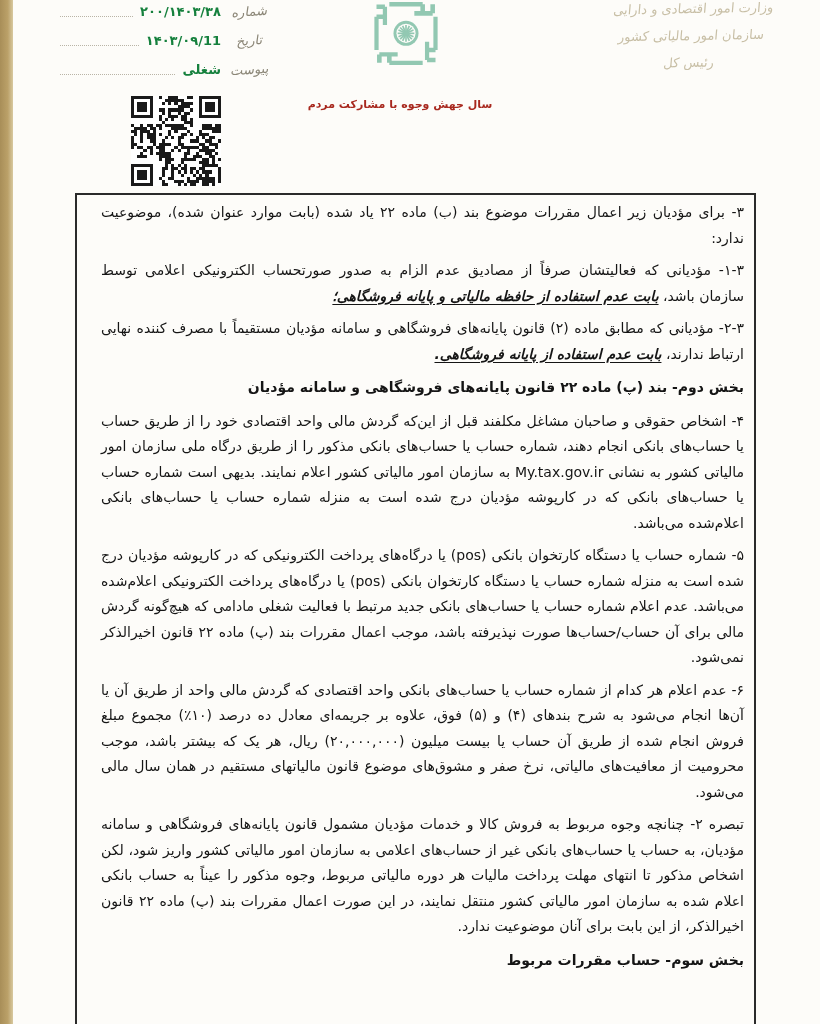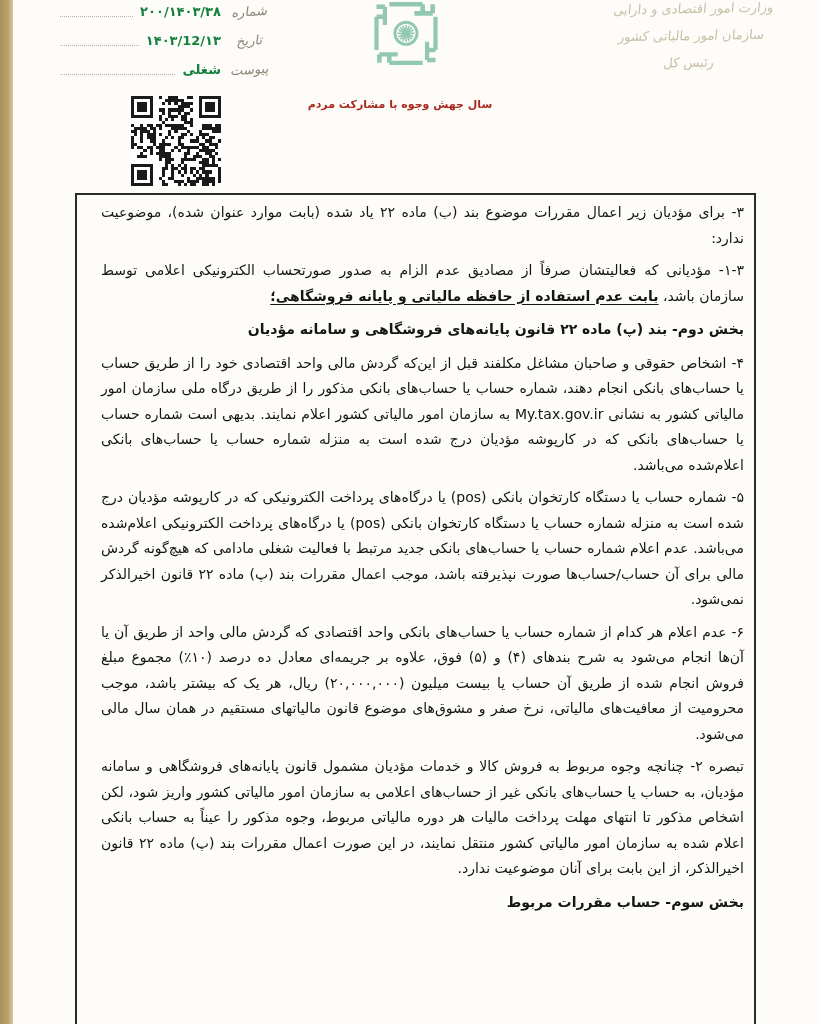--- a/index.html
+++ b/index.html
@@ -41,21 +41,21 @@
   
   .letter-box{
     position:absolute;left:75px;top:193px;width:681px;height:932px;
     border:2px solid #2b2b2b;box-sizing:border-box;
     padding:3px 10px 0 24px;direction:rtl;text-align:justify;
     font-size:14px;line-height:25.5px;overflow:hidden;
   }
   .para{margin:7px 0;}
   .para:first-child{margin-top:2px;}
   .heading{margin:8px 0;font-weight:bold;text-align:right;}
-  .emph{font-weight:bold;text-decoration:underline;text-underline-offset:3px;}
+  .emph{font-weight:bold;text-decoration:underline;text-underline-offset:3px;font-style:italic;}
 </style>
 </head>
 <body>
 
 <div class="canvas">
 
   <div class="edge-strip"></div>
 
   <div class="ministry">
     <div class="m-line">وزارت امور اقتصادی و دارایی</div>
@@ -98,21 +98,21 @@
   <div class="slogan">سال جهش وجوه با مشارکت مردم</div>
 
   <div class="meta">
     <div class="meta-row">
       <span class="meta-label">شماره</span>
       <span class="meta-value">۲۰۰/۱۴۰۳/۳۸</span>
       <span class="meta-dots"></span>
     </div>
     <div class="meta-row">
       <span class="meta-label">تاریخ</span>
-      <span class="meta-value">۱۴۰۳/12/۱۳</span>
+      <span class="meta-value">۱۴۰۳/۰۹/11</span>
       <span class="meta-dots"></span>
     </div>
     <div class="meta-row">
       <span class="meta-label">پیوست</span>
       <span class="meta-value">شغلی</span>
       <span class="meta-dots"></span>
     </div>
   </div>
 
   <div class="qr">
@@ -437,20 +437,23 @@
     </svg>
   </div>
 
   <div class="letter-box">
     <p class="para">
       <span>۳- برای مؤدیان زیر اعمال مقررات موضوع بند (ب) ماده ۲۲ یاد شده (بابت موارد عنوان شده)، موضوعیت ندارد:</span><span class="emph"></span>
     </p>
     <p class="para">
       <span>۱-۳- مؤدیانی که فعالیتشان صرفاً از مصادیق عدم الزام به صدور صورتحساب الکترونیکی اعلامی توسط سازمان باشد، </span><span class="emph">بابت عدم استفاده از حافظه مالیاتی و پایانه فروشگاهی؛</span>
     </p>
+    <p class="para">
+      <span>۲-۳- مؤدیانی که مطابق ماده (۲) قانون پایانه‌های فروشگاهی و سامانه مؤدیان مستقیماً با مصرف کننده نهایی ارتباط ندارند، </span><span class="emph">بابت عدم استفاده از پایانه فروشگاهی.</span>
+    </p>
     <p class="heading">بخش دوم- بند (پ) ماده ۲۲ قانون پایانه‌های فروشگاهی و سامانه مؤدیان</p>
     <p class="para">
       <span>۴- اشخاص حقوقی و صاحبان مشاغل مکلفند قبل از این‌که گردش مالی واحد اقتصادی خود را از طریق حساب یا حساب‌های بانکی انجام دهند، شماره حساب یا حساب‌های بانکی مذکور را از طریق درگاه ملی سازمان امور مالیاتی کشور به نشانی My.tax.gov.ir به سازمان امور مالیاتی کشور اعلام نمایند. بدیهی است شماره حساب یا حساب‌های بانکی که در کارپوشه مؤدیان درج شده است به منزله شماره حساب یا حساب‌های بانکی اعلام‌شده می‌باشد.</span>
     </p>
     <p class="para">
       <span>۵- شماره حساب یا دستگاه کارتخوان بانکی (pos) یا درگاه‌های پرداخت الکترونیکی که در کارپوشه مؤدیان درج شده است به منزله شماره حساب یا دستگاه کارتخوان بانکی (pos) یا درگاه‌های پرداخت الکترونیکی اعلام‌شده می‌باشد. عدم اعلام شماره حساب یا حساب‌های بانکی جدید مرتبط با فعالیت شغلی مادامی که هیچ‌گونه گردش مالی برای آن حساب/حساب‌ها صورت نپذیرفته باشد، موجب اعمال مقررات بند (پ) ماده ۲۲ قانون اخیرالذکر نمی‌شود.</span>
     </p>
     <p class="para">
       <span>۶- عدم اعلام هر کدام از شماره حساب یا حساب‌های بانکی واحد اقتصادی که گردش مالی واحد از طریق آن یا آن‌ها انجام می‌شود به شرح بندهای (۴) و (۵) فوق، علاوه بر جریمه‌ای معادل ده درصد (۱۰٪) مجموع مبلغ فروش انجام شده از طریق آن حساب یا بیست میلیون (۲۰,۰۰۰,۰۰۰) ریال، هر یک که بیشتر باشد، موجب محرومیت از معافیت‌های مالیاتی، نرخ صفر و مشوق‌های موضوع قانون مالیاتهای مستقیم در همان سال مالی می‌شود.</span>
     </p>

